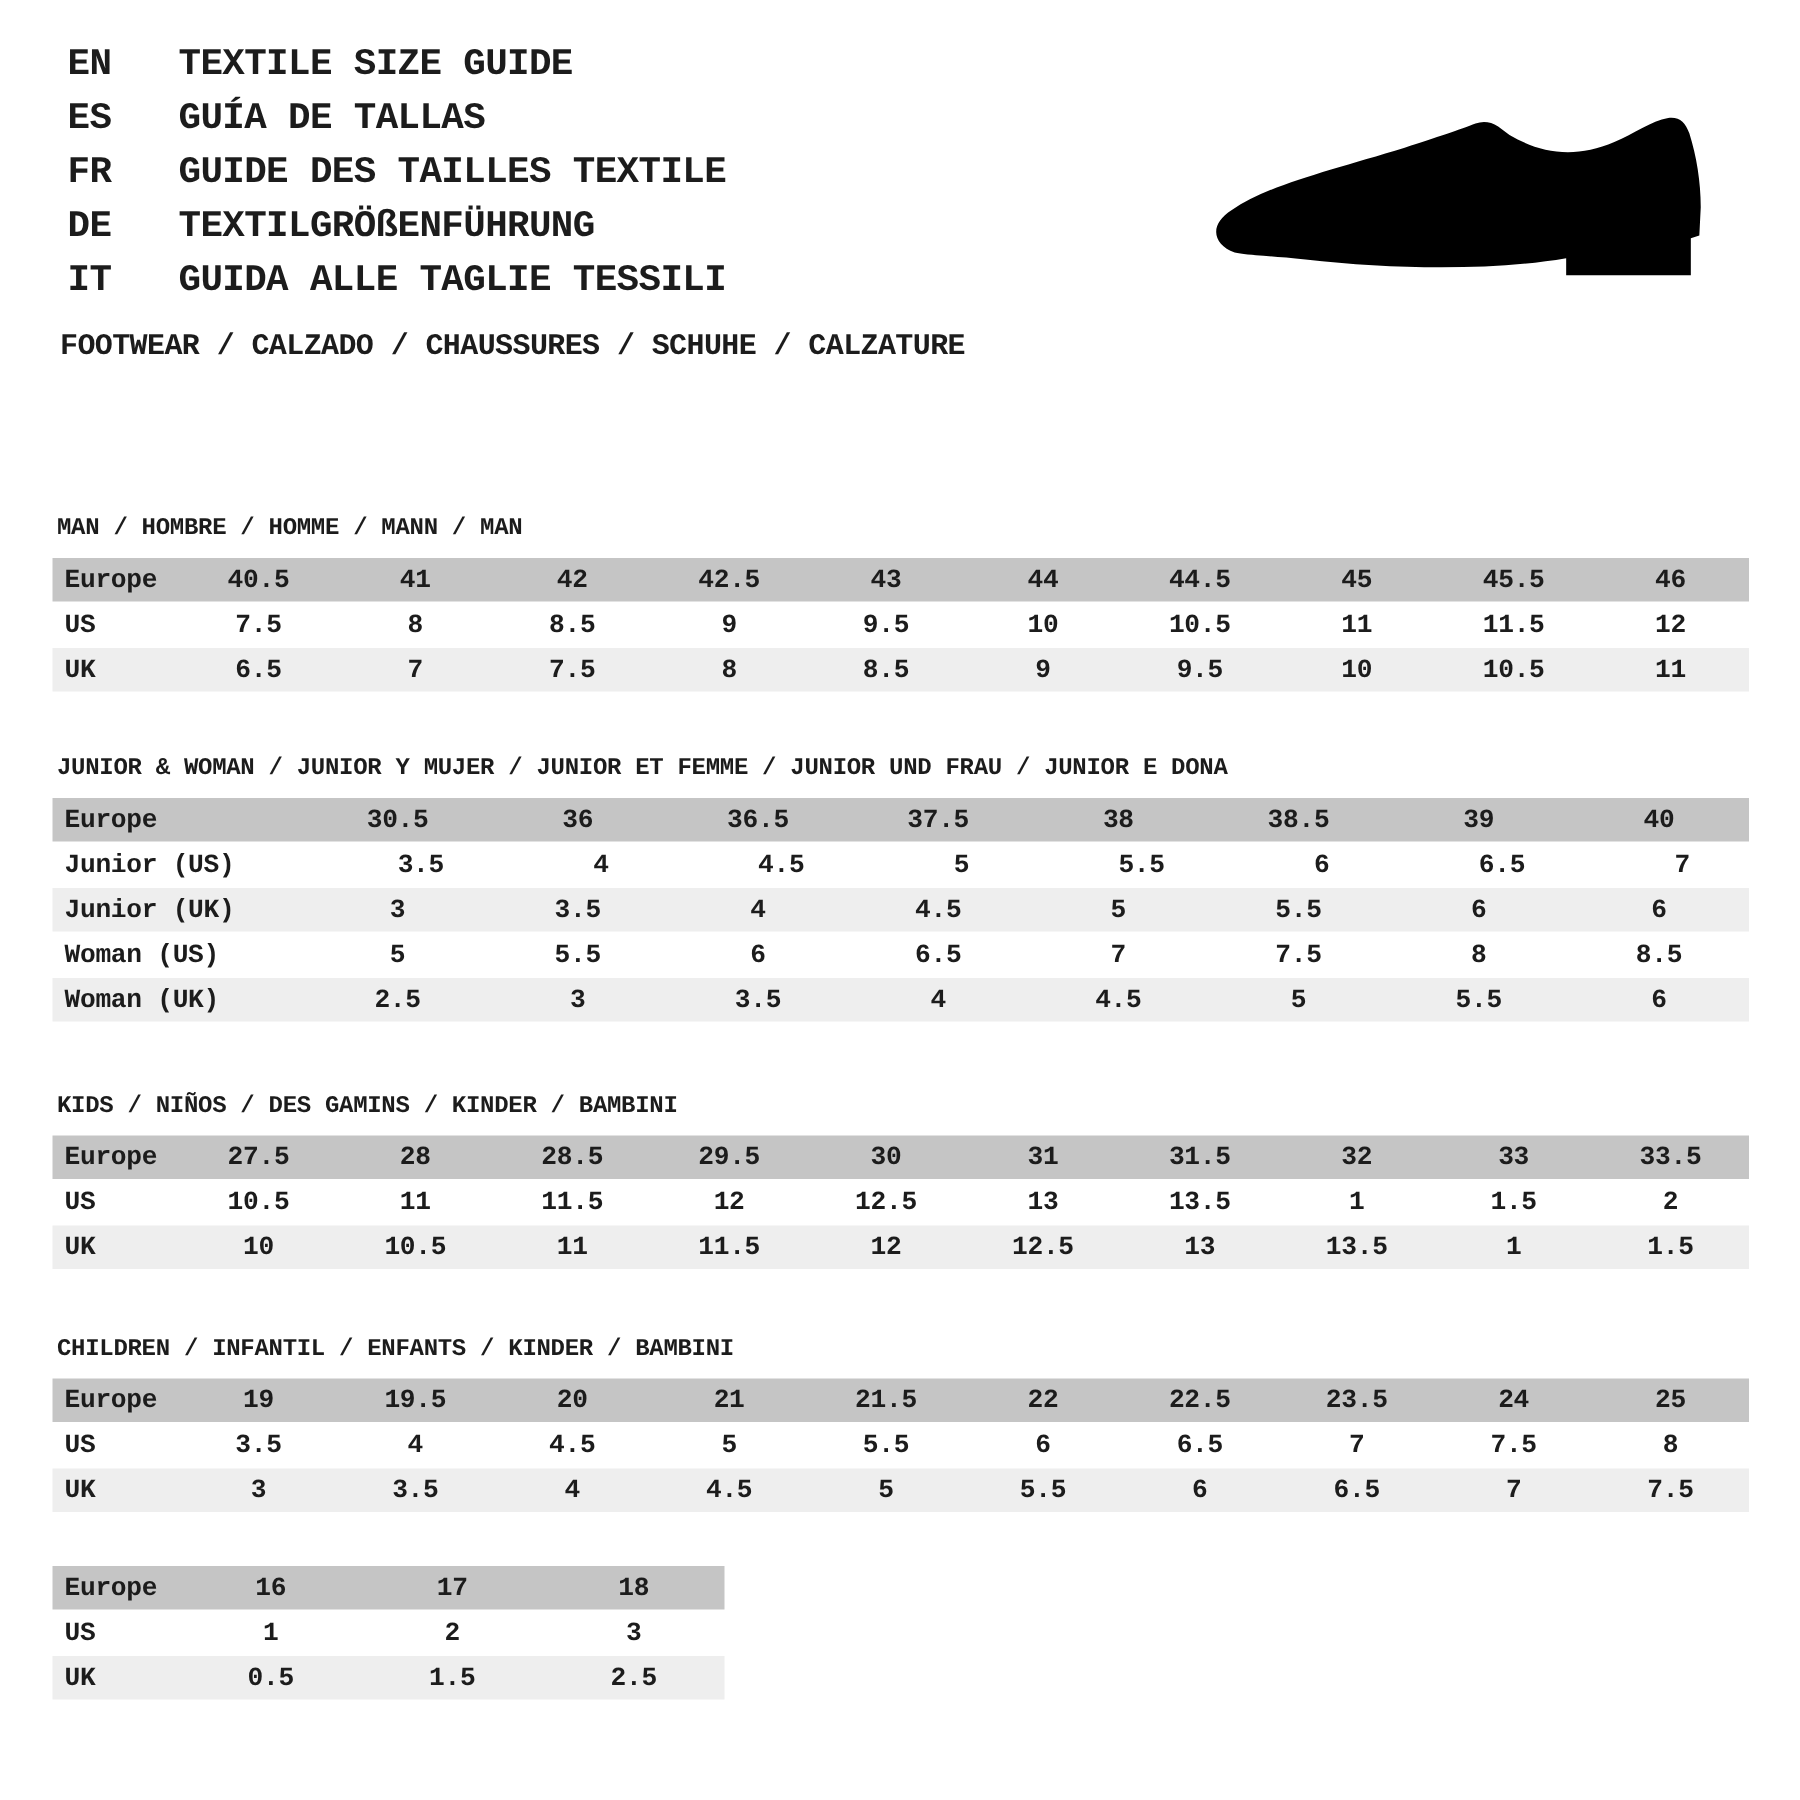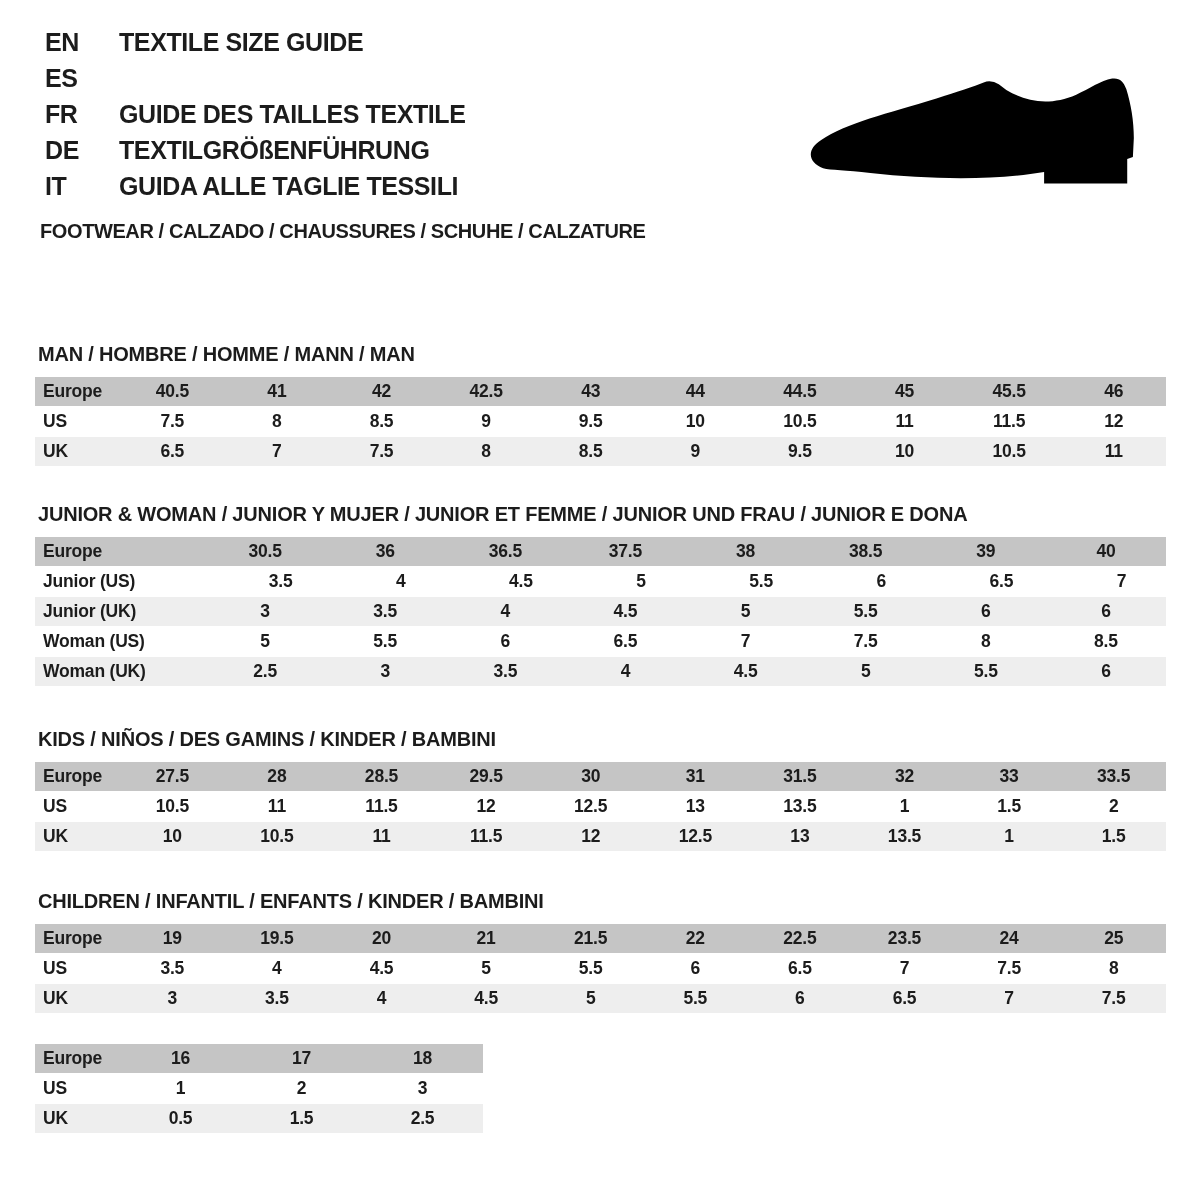--- a/index.html
+++ b/index.html
@@ -7,52 +7,52 @@
     --header-row:#c5c5c5;
     --alt-row:#eeeeee;
   }
   *{ box-sizing:border-box; }
   html,body{ margin:0; padding:0; }
   body{
     width:1200px; height:1200px; background:#ffffff;
     font-family:"Liberation Sans","DejaVu Sans",sans-serif;
     color:var(--text); overflow:hidden;
   }
-  .page{ position:relative; width:1200px; height:932px; }
+  .page{ position:relative; width:1200px; height:932px;font-family:Liberation Mono, monospace; }
 
   .lang-block{ position:absolute; left:45px; top:28px; }
   .lang-row{ display:flex; align-items:baseline; height:36px;
     font-size:25px; font-weight:700; letter-spacing:-0.4px; white-space:pre; }
   .lang-code{ flex:0 0 74px; }
 
   .shoe-wrap{ position:absolute; left:795px; top:55px; width:400px; height:170px; }
   .shoe-wrap svg{ width:100%; height:100%; }
 
   .category-line{ position:absolute; left:40px; top:220px;
     font-size:20px; font-weight:700; letter-spacing:-0.4px; white-space:pre; }
 
   .section{ position:absolute; left:35px; }
-  .section-title{ font-size:20px; font-weight:700; letter-spacing:-0.2px;
+  .section-title{ font-size:16px; font-weight:700; letter-spacing:-0.2px;
     margin:0 0 11px 3px; white-space:pre; }
 
   .size-row{ display:grid; height:29px; margin-bottom:1px; align-items:center;
     font-size:17.5px; font-weight:700; letter-spacing:-0.2px; background:#ffffff; }
   .size-row.header{ background:var(--header-row); }
   .size-row.alt{ background:var(--alt-row); }
   .row-label{ padding-left:8px; text-align:left; }
   .size-cell{ text-align:center; }
 </style>
 </head>
 <body>
 
 <div class="page">
 
   <div class="lang-block">
       <div class="lang-row"><span class="lang-code">EN</span><span>TEXTILE SIZE GUIDE</span></div>
-      <div class="lang-row"><span class="lang-code">ES</span></div>
+      <div class="lang-row"><span class="lang-code">ES</span><span>GUÍA DE TALLAS</span></div>
       <div class="lang-row"><span class="lang-code">FR</span><span>GUIDE DES TAILLES TEXTILE</span></div>
       <div class="lang-row"><span class="lang-code">DE</span><span>TEXTILGRÖßENFÜHRUNG</span></div>
       <div class="lang-row"><span class="lang-code">IT</span><span>GUIDA ALLE TAGLIE TESSILI</span></div>
     </div>
 
   <div class="shoe-wrap">
     <svg viewBox="0 0 420 180" xmlns="http://www.w3.org/2000/svg" aria-hidden="true">
       <path fill="#000000" d="
         M28,120
         C12,114 10,100 26,90

